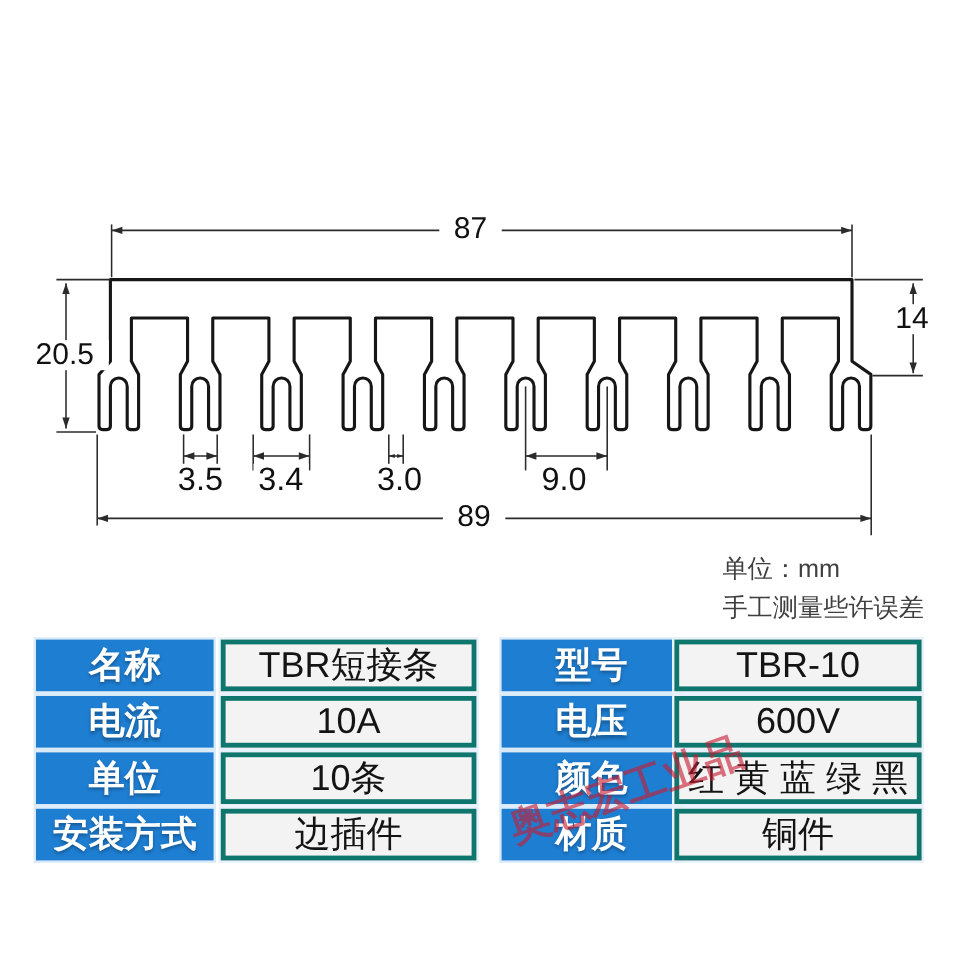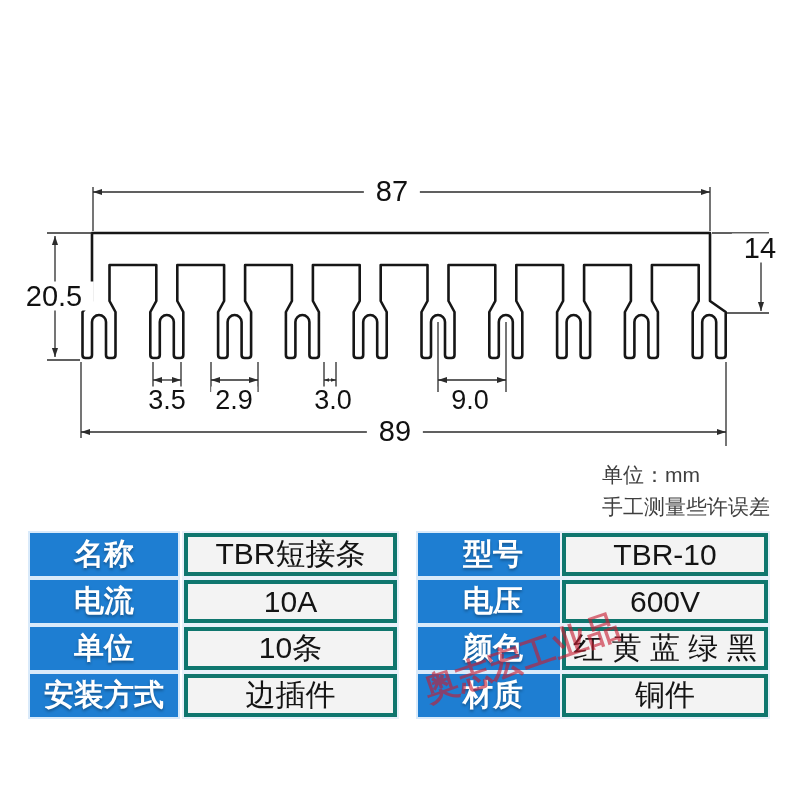--- a/index.html
+++ b/index.html
@@ -10,21 +10,21 @@
   .stage{position:absolute;inset:0;}
   
   #diagram{position:absolute;left:0;top:0;}
   #diagram .body{fill:#ffffff;stroke:#161616;stroke-width:2.6;stroke-linejoin:round;}
   #diagram .dimline{stroke:#2b2b2b;stroke-width:1.3;fill:none;}
   #diagram .arrow{fill:#2b2b2b;stroke:none;}
   .dim{
     position:absolute;transform:translate(-50%,-50%);
     background:#ffffff;color:#111;white-space:nowrap;line-height:1;
   }
-  .dim.big{font-size:29px;padding:0 12px;}
+  .dim.big{font-size:25px;padding:0 12px;}
   .dim.small{font-size:27px;padding:0 4px;}
   .note{
     position:absolute;color:#3f3f3f;font-size:21px;line-height:1.25;white-space:nowrap;
   }
   
   .spec-table{position:absolute;top:533px;}
   .spec-table .trow{position:absolute;height:43px;}
   .cell{
     position:absolute;top:0;height:43px;display:flex;align-items:center;justify-content:center;
     box-sizing:border-box;white-space:nowrap;
@@ -97,24 +97,24 @@
       <polygon points="258,380 249,376.94 249,383.06" class="arrow"></polygon>
       <polygon points="324,380 329,378.3 329,381.7" class="arrow"></polygon>
       <polygon points="336,380 331,378.3 331,381.7" class="arrow"></polygon>
       <polygon points="438,380 447,376.94 447,383.06" class="arrow"></polygon>
       <polygon points="506,380 497,376.94 497,383.06" class="arrow"></polygon>
       <polygon points="81,432 90,428.94 90,435.06" class="arrow"></polygon>
       <polygon points="726,432 717,428.94 717,435.06" class="arrow"></polygon>
     </svg>
 
   <div class="dim big" style="left:392px;top:191px;">87</div>
-  <div class="dim big" style="left:760px;top:248px;text-align:center;">14</div>
+  <div class="dim big" style="left:760px;top:266px;text-align:center;">14</div>
   <div class="dim big" style="left:54px;top:296px;">20.5</div>
   <div class="dim small" style="left:167px;top:400px;">3.5</div>
-  <div class="dim small" style="left:234px;top:400px;">2.9</div>
+  <div class="dim small" style="left:234px;top:400px;">3.4</div>
   <div class="dim small" style="left:333px;top:400px;">3.0</div>
   <div class="dim small" style="left:470px;top:400px;">9.0</div>
   <div class="dim big" style="left:395px;top:431px;">89</div>
 
   <div class="note" style="left:602px;top:462px;">单位：mm</div>
   <div class="note" style="left:602px;top:494px;text-align:right;">手工测量些许误差</div>
 
   <div class="spec-table" id="table-left">
     <div class="trow r0">
       <div class="cell th">名称</div>

